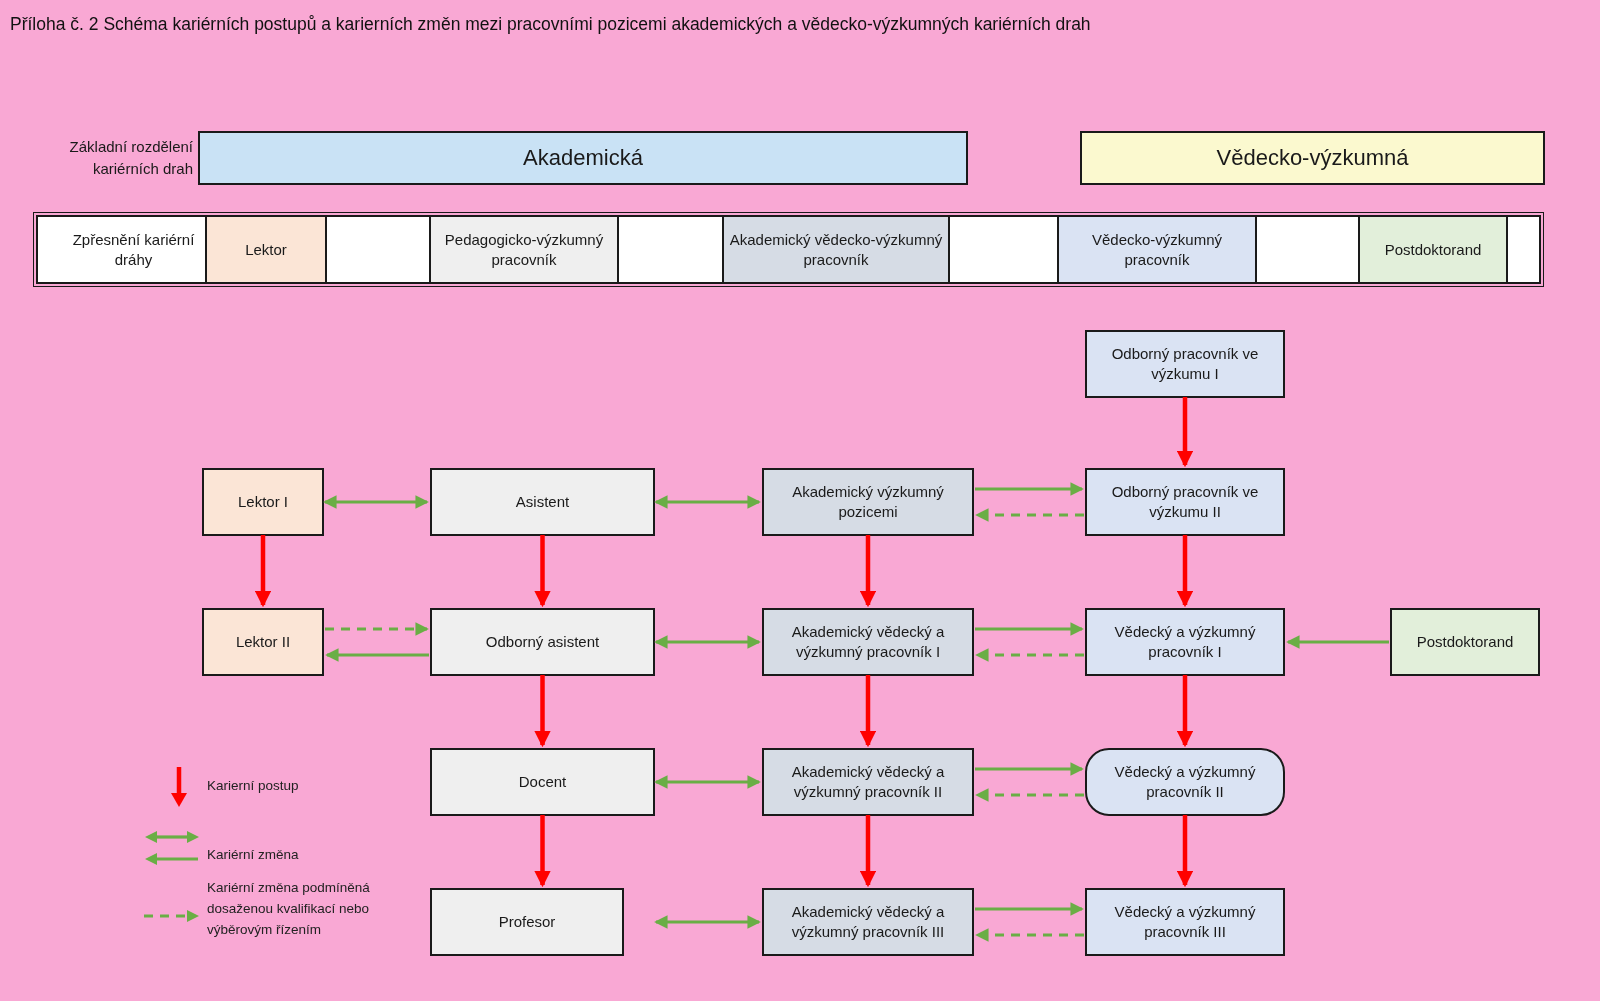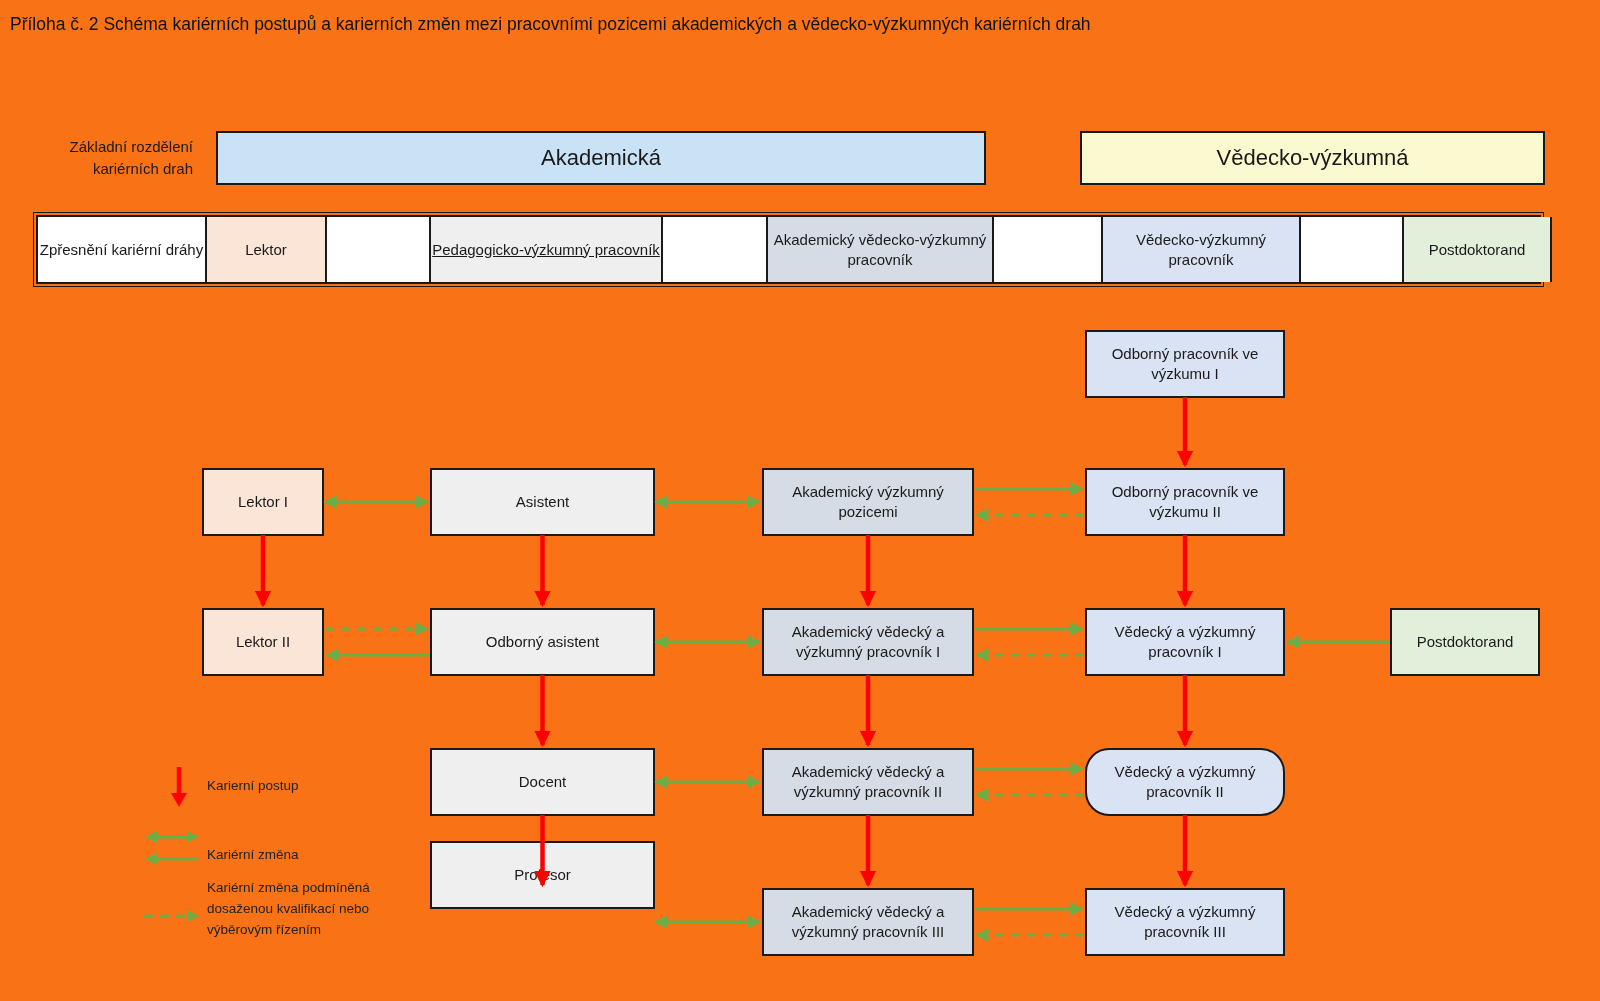--- a/index.html
+++ b/index.html
@@ -1,24 +1,24 @@
 <!DOCTYPE html>
 <html><head>
 <meta charset="utf-8">
 <style>
   html,body{margin:0;padding:0;background:#fff;}
-  .page{position:relative;width:1600px;height:1001px;background:#f97316;overflow:hidden;
+  .page{position:relative;width:1600px;height:1001px;background:#f9a8d4;overflow:hidden;
         font-family:"Liberation Sans",sans-serif;color:#1a1a1a;}
   .title{position:absolute;left:10px;top:14px;font-size:17.5px;color:#111;}
   
   .track-label{position:absolute;left:28px;top:136px;width:165px;text-align:right;
                font-size:15px;line-height:1.45;}
   .track{position:absolute;height:54px;border:2.5px solid #1a1a1a;box-sizing:border-box;
          display:flex;align-items:center;justify-content:center;font-size:22px;}
-  .track.academic{left:216px;top:131px;width:770px;background:#c9e2f5;}
+  .track.academic{left:198px;top:131px;width:770px;background:#c9e2f5;}
   .track.research{left:1080px;top:131px;width:465px;background:#fbf9cf;}
   
   .refine-outer{position:absolute;left:33px;top:212px;width:1511px;height:75px;
                 border:1.5px solid #1a1a1a;padding:2px;box-sizing:border-box;}
   .refine-inner{display:flex;height:100%;border:2px solid #1a1a1a;box-sizing:border-box;
                 align-items:stretch;background:#fff;}
   .rcell{box-sizing:border-box;display:flex;align-items:center;justify-content:center;
          text-align:center;font-size:15px;line-height:1.3;flex:none;}
   .rcell.bordered{border-left:2px solid #1a1a1a;border-right:2px solid #1a1a1a;}
   
@@ -42,24 +42,24 @@
 <div class="page">
 
   <div class="title">Příloha č. 2 Schéma kariérních postupů a karierních změn mezi pracovními pozicemi akademických a vědecko-výzkumných kariérních drah</div>
 
   <div class="track-label">Základní rozdělení kariérních drah</div>
   <div class="track academic">Akademická</div>
   <div class="track research">Vědecko-výzkumná</div>
 
   <div class="refine-outer">
     <div class="refine-inner">
-      <div class="rcell white" style="width:169px;border-right:2px solid #8b5cf6;">Zpřesnění kariérní dráhy</div>
+      <div class="rcell white" style="width:145px;border-right:2px solid #8b5cf6;margin-left:24px;">Zpřesnění kariérní dráhy</div>
       <div class="rcell peach bordered" style="width:122px;margin-left:-2px;">Lektor</div>
       <div class="rcell white" style="width:102px;"></div>
-      <div class="rcell lgray bordered" style="width:234px;text-decoration:underline;">Pedagogicko-výzkumný pracovník</div>
+      <div class="rcell lgray bordered" style="width:190px;">Pedagogicko-výzkumný pracovník</div>
       <div class="rcell white" style="width:103px;"></div>
       <div class="rcell grayblue bordered" style="width:228px;">Akademický vědecko-výzkumný pracovník</div>
       <div class="rcell white" style="width:107px;"></div>
       <div class="rcell lavender bordered" style="width:200px;">Vědecko-výzkumný pracovník</div>
       <div class="rcell white" style="width:101px;"></div>
       <div class="rcell lgreen bordered" style="width:150px;">Postdoktorand</div>
     </div>
   </div>
 
   <div class="box lavender" style="left:1085px;top:330px;width:200px;">Odborný pracovník ve výzkumu I</div>
@@ -72,21 +72,21 @@
   <div class="box peach" style="left:202px;top:608px;width:122px;">Lektor II</div>
   <div class="box lgray" style="left:430px;top:608px;width:225px;">Odborný asistent</div>
   <div class="box grayblue" style="left:762px;top:608px;width:212px;">Akademický vědecký a výzkumný pracovník I</div>
   <div class="box lavender" style="left:1085px;top:608px;width:200px;">Vědecký a výzkumný pracovník I</div>
   <div class="box lgreen" style="left:1390px;top:608px;width:150px;">Postdoktorand</div>
 
   <div class="box lgray" style="left:430px;top:748px;width:225px;">Docent</div>
   <div class="box grayblue" style="left:762px;top:748px;width:212px;">Akademický vědecký a výzkumný pracovník II</div>
   <div class="box lavender" style="left:1085px;top:748px;width:200px;border-radius:24px;">Vědecký a výzkumný pracovník II</div>
 
-  <div class="box lgray" style="left:430px;top:841px;width:225px;">Profesor</div>
+  <div class="box lgray" style="left:430px;top:888px;width:194px;">Profesor</div>
   <div class="box grayblue" style="left:762px;top:888px;width:212px;">Akademický vědecký a výzkumný pracovník III</div>
   <div class="box lavender" style="left:1085px;top:888px;width:200px;">Vědecký a výzkumný pracovník III</div>
 
   <svg id="arrows" width="1600" height="1001">
     <defs>
       <marker id="mk-red" viewBox="0 0 10 10" refX="8.6" refY="5" markerWidth="3.6" markerHeight="3.6" orient="auto">
         <path d="M0,0 L10,5 L0,10 z" fill="#ff0000"></path>
       </marker>
       <marker id="mk-green" viewBox="0 0 10 10" refX="8.6" refY="5" markerWidth="4.2" markerHeight="4.2" orient="auto-start-reverse">
         <path d="M0,0 L10,5 L0,10 z" fill="#6aae45"></path>

